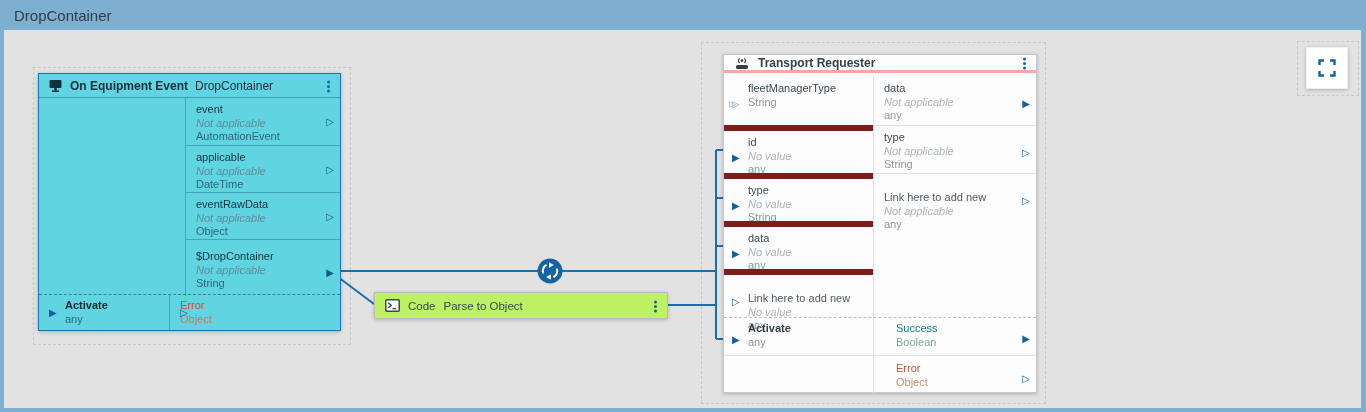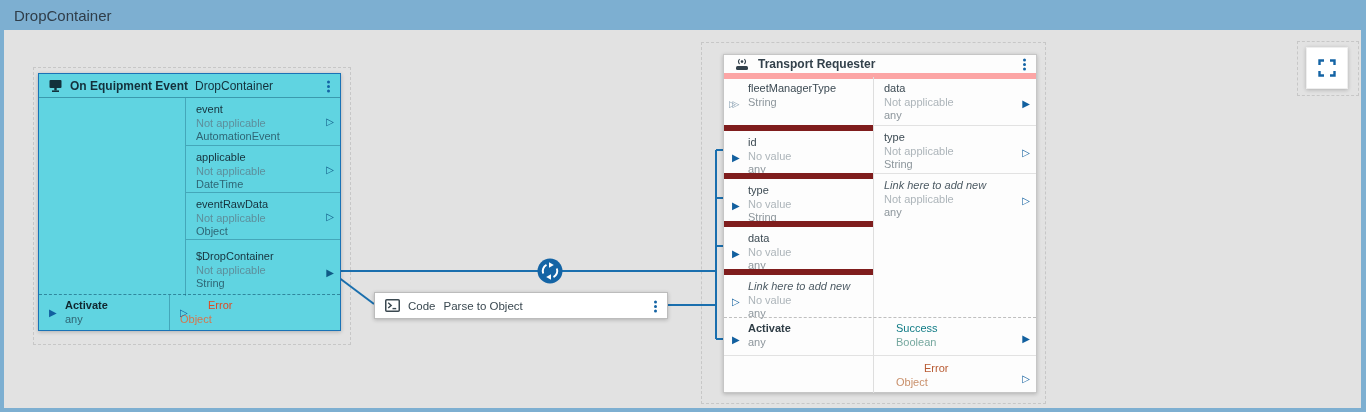--- a/index.html
+++ b/index.html
@@ -16,21 +16,21 @@
   .zone { position:absolute; border:1px dashed #c7c7c7; pointer-events:none; }
 
   
   .node { position:absolute; box-shadow:0 1px 4px rgba(0,0,0,.22); font-size:11px; }
   .nhead { display:flex; align-items:center; gap:7px; padding:0 9px; position:relative; }
   .nhead .t1 { font-weight:bold; }
   .kebab { position:absolute; right:10px; top:50%; width:3px; height:3px; margin-top:-1px;
            border-radius:50%; background:#1464a5;
            box-shadow:0 -4.5px 0 #1464a5, 0 4.5px 0 #1464a5; cursor:pointer; }
   .lbl { display:block; line-height:13.5px; }
-  .val { display:block; line-height:13.5px; }
+  .val { display:block; line-height:13.5px; font-style:italic; }
   .typ { display:block; line-height:13.5px; }
   .tri { position:absolute; font-size:10px; line-height:10px; color:#12609f; cursor:pointer; }
   .tri.f::before { content:"▶"; }
   .tri.o::before { content:"▷"; }
   .tri.dbl::before { content:"▷▷"; letter-spacing:-3.5px; font-size:9px; }
 
   
   #node-source { left:38px; top:73px; width:303px; height:258px;
                  background:#60d4e1; border:1px solid #1a73b6; color:#173039; }
   #node-source .nhead { height:24px; border-bottom:1px solid rgba(16,84,112,.45); }
@@ -44,48 +44,48 @@
   .srow .val { color:#5d8f9c; }
   .srow .typ { color:#2f6675; }
   .srow .tri { right:6px; color:#0f5a86; }
   #src-footer { position:absolute; left:0; bottom:0; width:100%; height:36px;
                 border-top:1px dashed rgba(16,84,112,.6); display:flex; }
   #src-footer .fl { width:130px; position:relative; padding:4px 0 0 26px; }
   #src-footer .fr { flex:1; position:relative; padding:4px 20px 0 10px;
                     border-left:1px solid rgba(16,84,112,.35); }
   #src-footer .fl .lbl { font-weight:bold; color:#10272f; }
   #src-footer .fl .typ { color:#2f6675; }
-  .err .lbl { color:#dc4b24;margin-left:28px; }
+  .err .lbl { color:#dc4b24; }
   .err .typ { color:#d4764e; }
   .ok .lbl { color:#0f7b85; }
   .ok .typ { color:#76a89f; }
 
   
-  #node-code { left:374px; top:292px; width:294px; height:27px; background:#ffffff;
+  #node-code { left:374px; top:292px; width:294px; height:27px; background:#bef264;
                border:1px solid #bcbcbc; display:flex; align-items:center; gap:8px;
                padding:0 10px; color:#3a4850; }
   #node-code .t1, #node-code .t2 { font-size:11.5px; }
 
   
   #node-target { left:723px; top:54px; width:314px; height:339px; background:#fdfdfd;
                  border:1px solid #c6c6c6; color:#3a4850; }
-  #node-target .nhead { height:24px; border-bottom:6px solid #fca5a5; }
+  #node-target .nhead { height:18px; border-bottom:3px solid #fca5a5; }
   #node-target .nhead .t1 { color:#33414b; font-size:12px; font-weight:bold; }
   #tgt-body { position:absolute; left:0; top:22px; width:100%; height:242px; display:flex; }
   #tgt-in  { width:149px; }
   #tgt-out { flex:1; border-left:1px solid #dedede; }
   .trow { position:relative; height:48px; padding:5px 8px 0 24px; }
   .trow + .trow { border-top:6px solid #7f1d1d; }
   .trow-o { position:relative; height:48px; padding:5px 20px 0 10px; }
   .trow-o + .trow-o { border-top:1px solid #e2e2e2; }
   .trow.h50 { height:50px; }
   .trow .lbl, .trow-o .lbl { color:#3c4a53; }
   .trow .val, .trow-o .val { color:#adb5ba; }
   .trow .typ, .trow-o .typ { color:#8d969c; }
-  .linknew .lbl { font-style:italic; color:#4c5a63; }
+  .linknew .lbl { color:#4c5a63;margin-top:12px; }
   .setval .val { font-style:normal; color:#3c4a53; }
   .trow .tri { left:8px; top:22px; }
   .trow-o .tri { right:6px; top:22px; }
   #tgt-footer { position:absolute; left:0; bottom:0; width:100%; height:75px;
                 border-top:1px dashed #bfbfbf; }
   .frow { display:flex; }
   .frowA { height:37px; }
   .frowB { height:38px; border-top:1px solid #e2e2e2; }
   .fcell-l { width:149px; position:relative; padding:4px 8px 0 24px; }
   .fcell-l .lbl { font-weight:bold; color:#2f3d46; }

